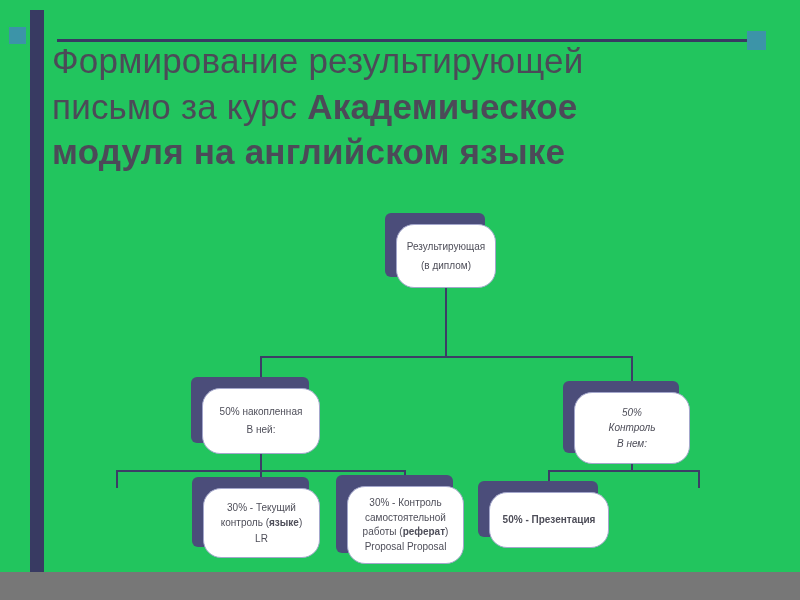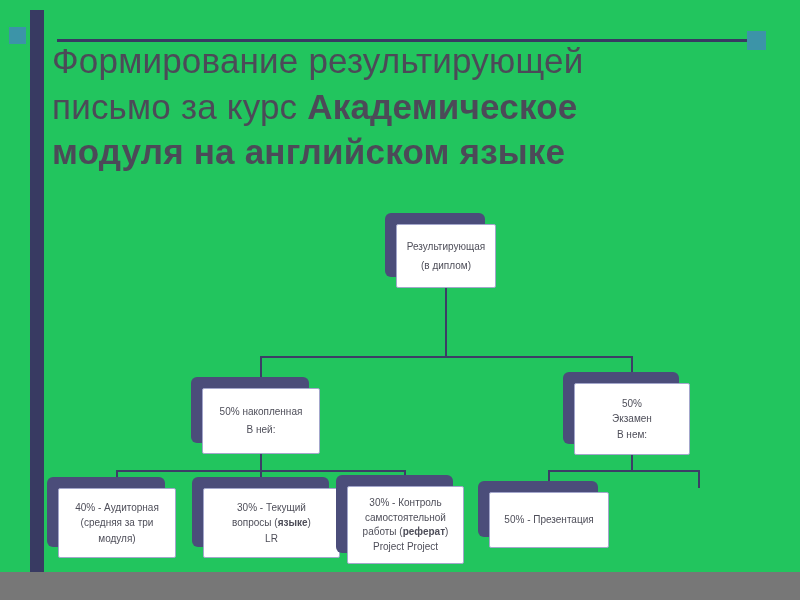--- a/index.html
+++ b/index.html
@@ -23,36 +23,36 @@
   svg.connectors{position:absolute;left:0;top:0;}
   svg.connectors line{stroke:#3c3e66;stroke-width:2;}
   
   .node{position:absolute;}
   .node .shadow{
     position:absolute;left:-11px;top:-11px;width:100%;height:100%;
     background:#4b4d7a;border-radius:6px;
   }
   .node .card{
     position:absolute;left:0;top:0;width:100%;height:100%;box-sizing:border-box;
-    background:#ffffff;border:1px solid #a3a6cb;border-radius:2px;
+    background:#ffffff;border:1px solid #a3a6cb;border-radius:18px;
     display:flex;flex-direction:column;align-items:center;justify-content:center;
     text-align:center;font-size:10px;color:#4e4e59;line-height:1.55;padding:4px;
   }
   .node .card .b{font-weight:700;}
   
   #n-root{left:396px;top:224px;width:100px;height:64px;}
   #n-root .card{line-height:1.9;}
   #n-acc{left:202px;top:388px;width:118px;height:66px;}
   #n-acc .card{line-height:1.8;}
-  #n-exam{left:574px;top:383px;width:116px;height:72px;}
+  #n-exam{left:574px;top:392px;width:116px;height:72px;font-style:italic;}
   #n-audit{left:58px;top:488px;width:118px;height:70px;}
-  #n-cur{left:203px;top:488px;width:117px;height:70px;padding-left:20px;}
+  #n-cur{left:203px;top:488px;width:117px;height:70px;}
   #n-self{left:347px;top:486px;width:117px;height:78px;line-height:1.4;}
   #n-self .card{line-height:1.45;}
-  #n-pres{left:489px;top:492px;width:120px;height:56px;}
+  #n-pres{left:489px;top:492px;width:120px;height:56px;font-weight:bold;}
   #n-ans{left:639px;top:488px;width:120px;height:64px;}
 </style>
 </head>
 <body>
 
 <div class="slide">
 
   <div class="left-bar"></div>
   <div class="teal-sq tl"></div>
   <div class="top-rule"></div>
@@ -93,50 +93,42 @@
     <div class="card">
       <div>50% накопленная</div>
       <div>В ней:</div>
     </div>
   </div>
 
   <div class="node" id="n-exam">
     <div class="shadow"></div>
     <div class="card">
       <div>50%</div>
-      <div>Экзамен</div>
+      <div>Контроль</div>
       <div>В нем:</div>
     </div>
   </div>
 
-  <div class="node" id="n-audit">
-    <div class="shadow"></div>
-    <div class="card">
-      <div>40% - Аудиторная</div>
-      <div>(средняя за три</div>
-      <div>модуля)</div>
-    </div>
-  </div>
 
   <div class="node" id="n-cur">
     <div class="shadow"></div>
     <div class="card">
       <div>30% - Текущий</div>
-      <div><span>вопросы (</span><span class="b">языке</span><span>)</span></div>
+      <div><span>контроль (</span><span class="b">языке</span><span>)</span></div>
       <div>LR</div>
     </div>
   </div>
 
   <div class="node" id="n-self">
     <div class="shadow"></div>
     <div class="card">
       <div>30% - Контроль</div>
       <div>самостоятельной</div>
       <div><span>работы (</span><span class="b">реферат</span><span>)</span></div>
-      <div>Project Project</div>
+      <div>Proposal Proposal</div>
     </div>
   </div>
 
   <div class="node" id="n-pres">
     <div class="shadow"></div>
     <div class="card">
       <div>50% -  Презентация</div>
     </div>
   </div>
 

